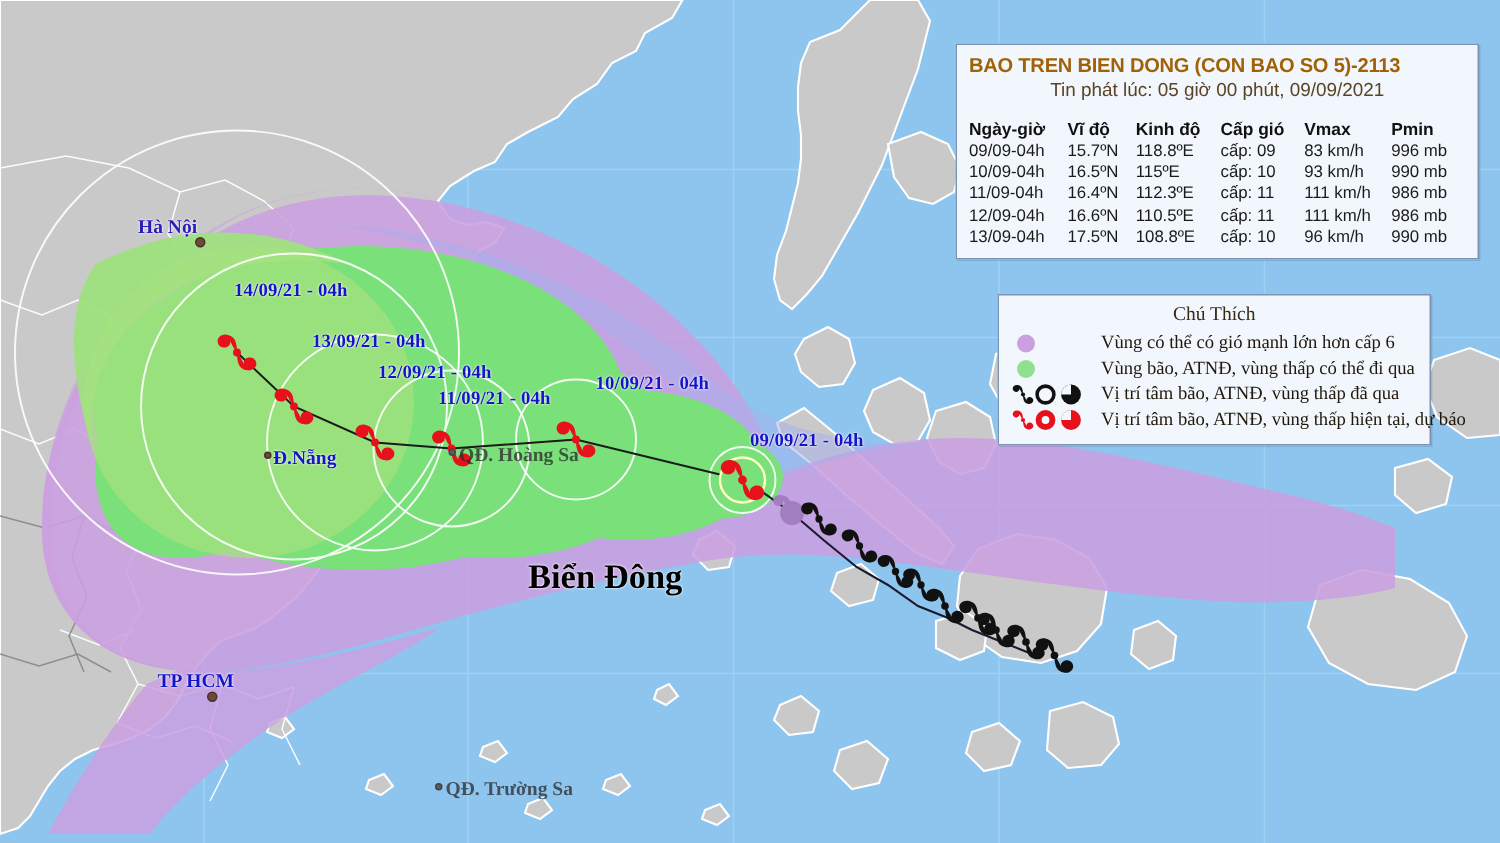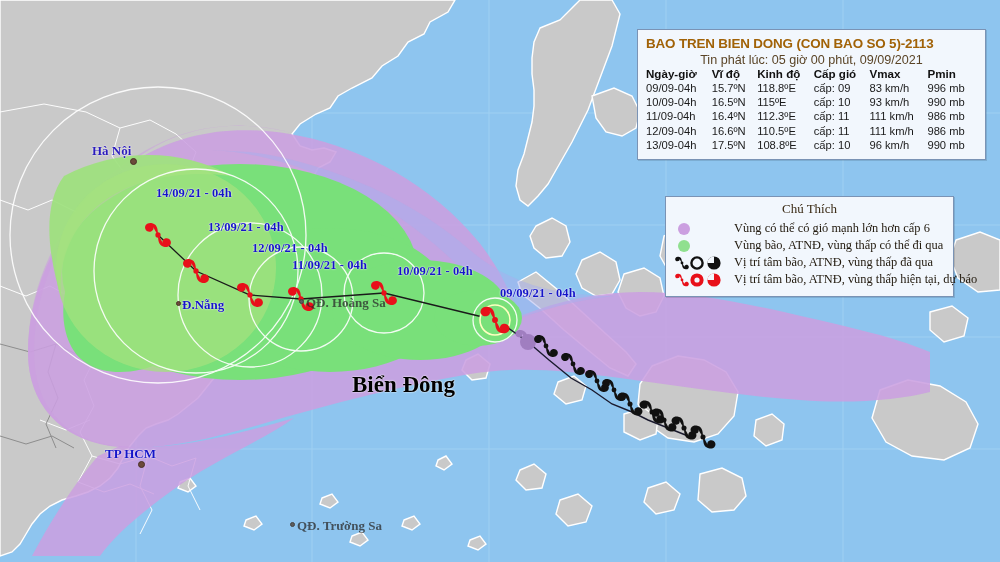--- a/index.html
+++ b/index.html
@@ -52,21 +52,21 @@
     font-family: "Liberation Sans", sans-serif;
     font-weight: bold; font-size: 13.4px; color: #a16207;
     letter-spacing: -.15px; white-space: nowrap;
   }
   .panel-sub {
     font-family: "Liberation Sans", sans-serif;
     font-size: 12.6px; color: #5a4426; text-align: center;
     margin-top: 2px; white-space: nowrap;
   }
   table.fc {
-    border-collapse: collapse; margin-top: 0; width: 100%;
+    border-collapse: collapse; margin-top: 13px; width: 100%;
     font-family: "Liberation Sans", sans-serif; font-size: 11.2px; color: #1a1a1a;
   }
   table.fc th {
     font-weight: bold; font-size: 11.6px; text-align: left;
     padding: 0 4px 1px 0; white-space: nowrap; color: #111;
   }
   table.fc td { padding: 0 4px 0 0; white-space: nowrap; line-height: 14.2px; }
 
   #legend-panel { left: 665px; top: 196px; width: 289px; padding: 4px 8px 8px 8px; }
   .legend-title {
@@ -338,21 +338,21 @@
   <div class="maplabel city-label" style="left:105px; top:446px;">TP HCM</div>
   <div class="citydot" style="left:138px; top:461px;"></div>
 
   <div class="maplabel island-label" style="left:306px; top:295px;">QĐ. Hoàng Sa</div>
   <div class="citydot" style="left:299px; top:299px; width:5px; height:5px; background:#5d5d5d; border-color:#444;"></div>
 
   <div class="maplabel island-label" style="left:297px; top:518px;">QĐ. Trường Sa</div>
   <div class="citydot" style="left:290px; top:522px; width:5px; height:5px; background:#5d5d5d; border-color:#444;"></div>
 
   <div class="maplabel forecast-label" style="left:500px; top:286px;">09/09/21 - 04h</div>
-  <div class="maplabel forecast-label" style="left:397px; top:264px;">10/09/21 - 04h</div>
+  <div class="maplabel forecast-label" style="left:397px; top:248px;">10/09/21 - 04h</div>
   <div class="maplabel forecast-label" style="left:292px; top:258px;">11/09/21 - 04h</div>
   <div class="maplabel forecast-label" style="left:252px; top:241px;">12/09/21 - 04h</div>
   <div class="maplabel forecast-label" style="left:208px; top:220px;">13/09/21 - 04h</div>
   <div class="maplabel forecast-label" style="left:156px; top:186px;">14/09/21 - 04h</div>
 
   <div class="panel" id="title-panel">
     <div class="panel-title">BAO TREN BIEN DONG (CON BAO SO 5)-2113</div>
     <div class="panel-sub">Tin phát lúc: 05 giờ 00 phút, 09/09/2021</div>
 
     <table class="fc">

